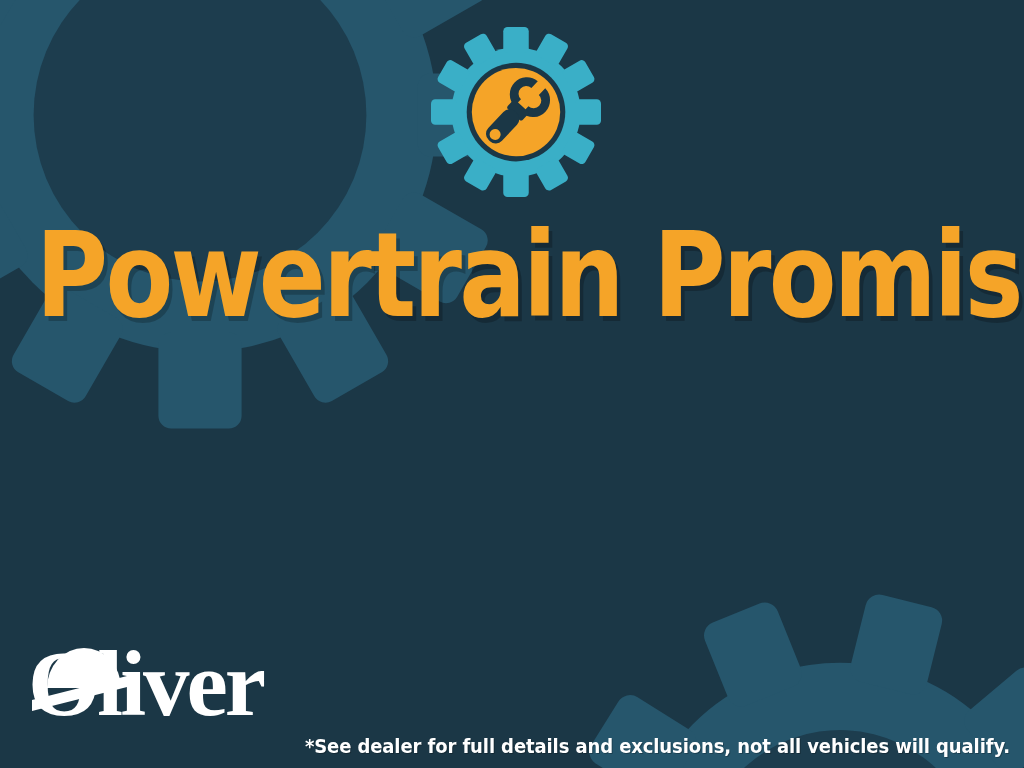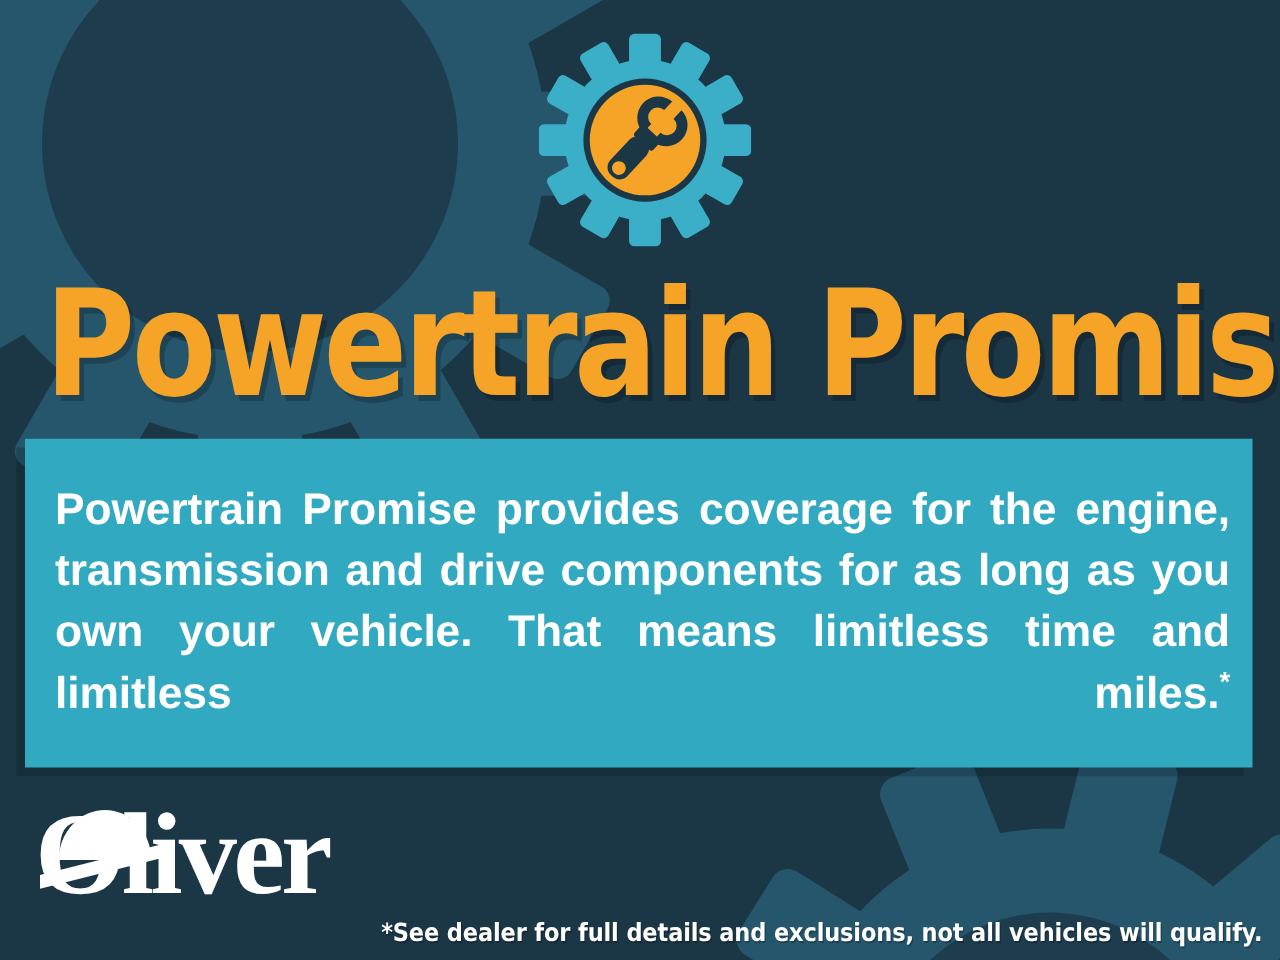--- a/index.html
+++ b/index.html
@@ -228,23 +228,20 @@
           <rect x="-12" y="-10" width="24" height="14" rx="3"></rect>
           <rect x="-11" y="0" width="22" height="46" rx="10"></rect>
           <circle cx="0" cy="36" r="6.5" fill="#f5a428"></circle>
         </g>
       </g>
     </svg>
   </div>
 
   <div id="headline">Powertrain Promise</div>
 
-  <div id="copy-panel">
-    <div id="copy-text"><span>Powertrain Promise provides coverage for the engine, transmission and drive components for as long as you own your vehicle. That means limitless time and limitless miles.</span><span class="asterisk">*</span></div>
-  </div>
 
   <div id="logo">
     <div id="logo-wordmark">Oliver</div>
     <div id="logo-hat">
       <svg width="110" height="75" viewBox="0 0 110 75" aria-hidden="true">
         <path d="M 18,46 a 37,40 0 0 1 74,0 z" fill="#ffffff"></path>
         <path d="M 3,58 L 106,32 L 106,43 L 3,69 Z" fill="#ffffff"></path>
       </svg>
     </div>
   </div>

